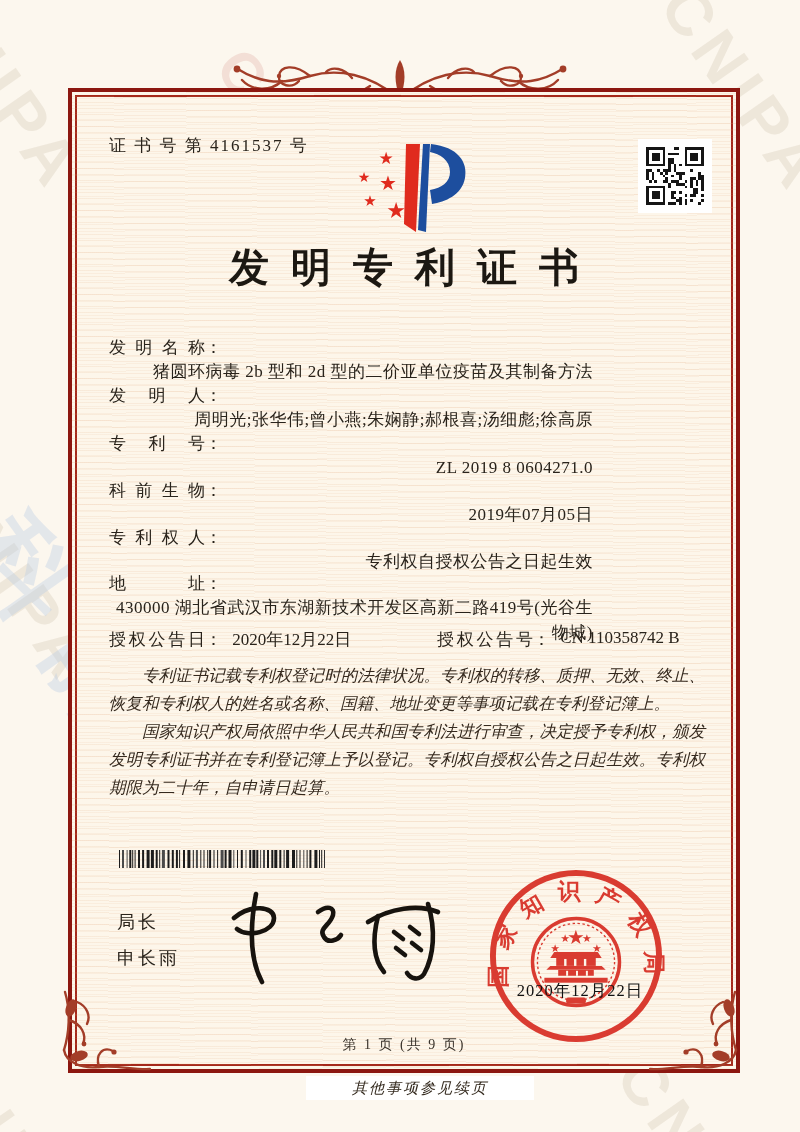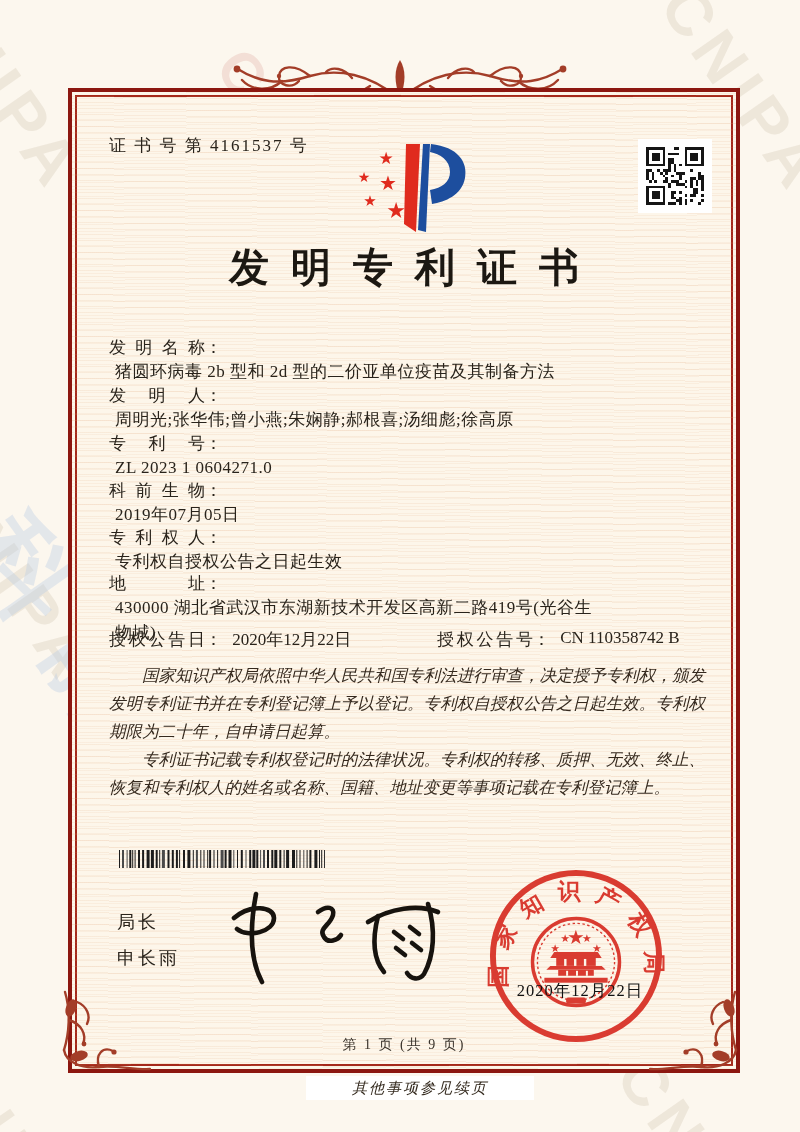--- a/index.html
+++ b/index.html
@@ -36,21 +36,21 @@
          font-size:40px;font-weight:bold;letter-spacing:22px;padding-left:22px;
          box-sizing:border-box;color:#1c1812;}
 
   
   .rows{position:absolute;left:37px;top:244px;width:600px;font-size:17px;}
   .frow{position:absolute;left:0;width:600px;}
   .flabel{display:inline-block;width:96px;text-align:justify;text-align-last:justify;
           vertical-align:top;}
   .fcolon{vertical-align:top;}
   .fvalue{display:inline-block;width:478px;margin-left:6px;vertical-align:top;
-          line-height:25px;letter-spacing:0.5px;}
+          line-height:25px;letter-spacing:0.5px;text-align:right;}
   .grant-right{position:absolute;left:315px;top:0;white-space:nowrap;margin-left:13px;}
   .grant-right .flabel{width:96px;}
 
   
   .body-text{position:absolute;left:37px;top:570px;width:596px;font-size:16.5px;
      line-height:28px;font-style:italic;color:#35291e;text-align:justify;}
   .body-text p{margin:0;text-indent:2em;}
 
   
   .barcode{position:absolute;left:47px;top:758px;width:206px;height:18px;}
@@ -354,21 +354,21 @@
         <div class="frow" style="top:0px">
           <span class="flabel">发明名称</span><span class="fcolon">：</span>
           <span class="fvalue">猪圆环病毒 2b 型和 2d 型的二价亚单位疫苗及其制备方法</span>
         </div>
         <div class="frow" style="top:48px">
           <span class="flabel">发明人</span><span class="fcolon">：</span>
           <span class="fvalue">周明光;张华伟;曾小燕;朱娴静;郝根喜;汤细彪;徐高原</span>
         </div>
         <div class="frow" style="top:96px">
           <span class="flabel">专利号</span><span class="fcolon">：</span>
-          <span class="fvalue">ZL 2023 1 0604271.0</span>
+          <span class="fvalue">ZL 2019 8 0604271.0</span>
         </div>
         <div class="frow" style="top:143px">
           <span class="flabel">科前生物</span><span class="fcolon">：</span>
           <span class="fvalue">2019年07月05日</span>
         </div>
         <div class="frow" style="top:190px">
           <span class="flabel">专利权人</span><span class="fcolon">：</span>
           <span class="fvalue">专利权自授权公告之日起生效</span>
         </div>
         <div class="frow" style="top:236px">
@@ -379,22 +379,22 @@
           <span class="flabel">授权公告日</span><span class="fcolon">：</span>
           <span style="margin-left:6px">2020年12月22日</span>
           <span class="grant-right">
             <span class="flabel">授权公告号</span><span class="fcolon">：</span>
             <span style="margin-left:6px">CN 110358742 B</span>
           </span>
         </div>
       </div>
 
       <div class="body-text">
+        <p>专利证书记载专利权登记时的法律状况。专利权的转移、质押、无效、终止、恢复和专利权人的姓名或名称、国籍、地址变更等事项记载在专利登记簿上。</p>
         <p>国家知识产权局依照中华人民共和国专利法进行审查，决定授予专利权，颁发发明专利证书并在专利登记簿上予以登记。专利权自授权公告之日起生效。专利权期限为二十年，自申请日起算。</p>
-        <p>专利证书记载专利权登记时的法律状况。专利权的转移、质押、无效、终止、恢复和专利权人的姓名或名称、国籍、地址变更等事项记载在专利登记簿上。</p>
       </div>
 
       <svg id="barcode" class="barcode" viewBox="0 0 206 18">
           <rect x="0.0" y="0" width="1.0" height="18" fill="#1c1c1c"></rect>
           <rect x="3.0" y="0" width="2.0" height="18" fill="#4a4a4a"></rect>
           <rect x="7.6" y="0" width="1.0" height="18" fill="#4a4a4a"></rect>
           <rect x="10.3" y="0" width="2.0" height="18" fill="#1c1c1c"></rect>
           <rect x="13.2" y="0" width="1.0" height="18" fill="#1c1c1c"></rect>
           <rect x="15.6" y="0" width="1.0" height="18" fill="#1c1c1c"></rect>
           <rect x="19.0" y="0" width="2.0" height="18" fill="#1c1c1c"></rect>

